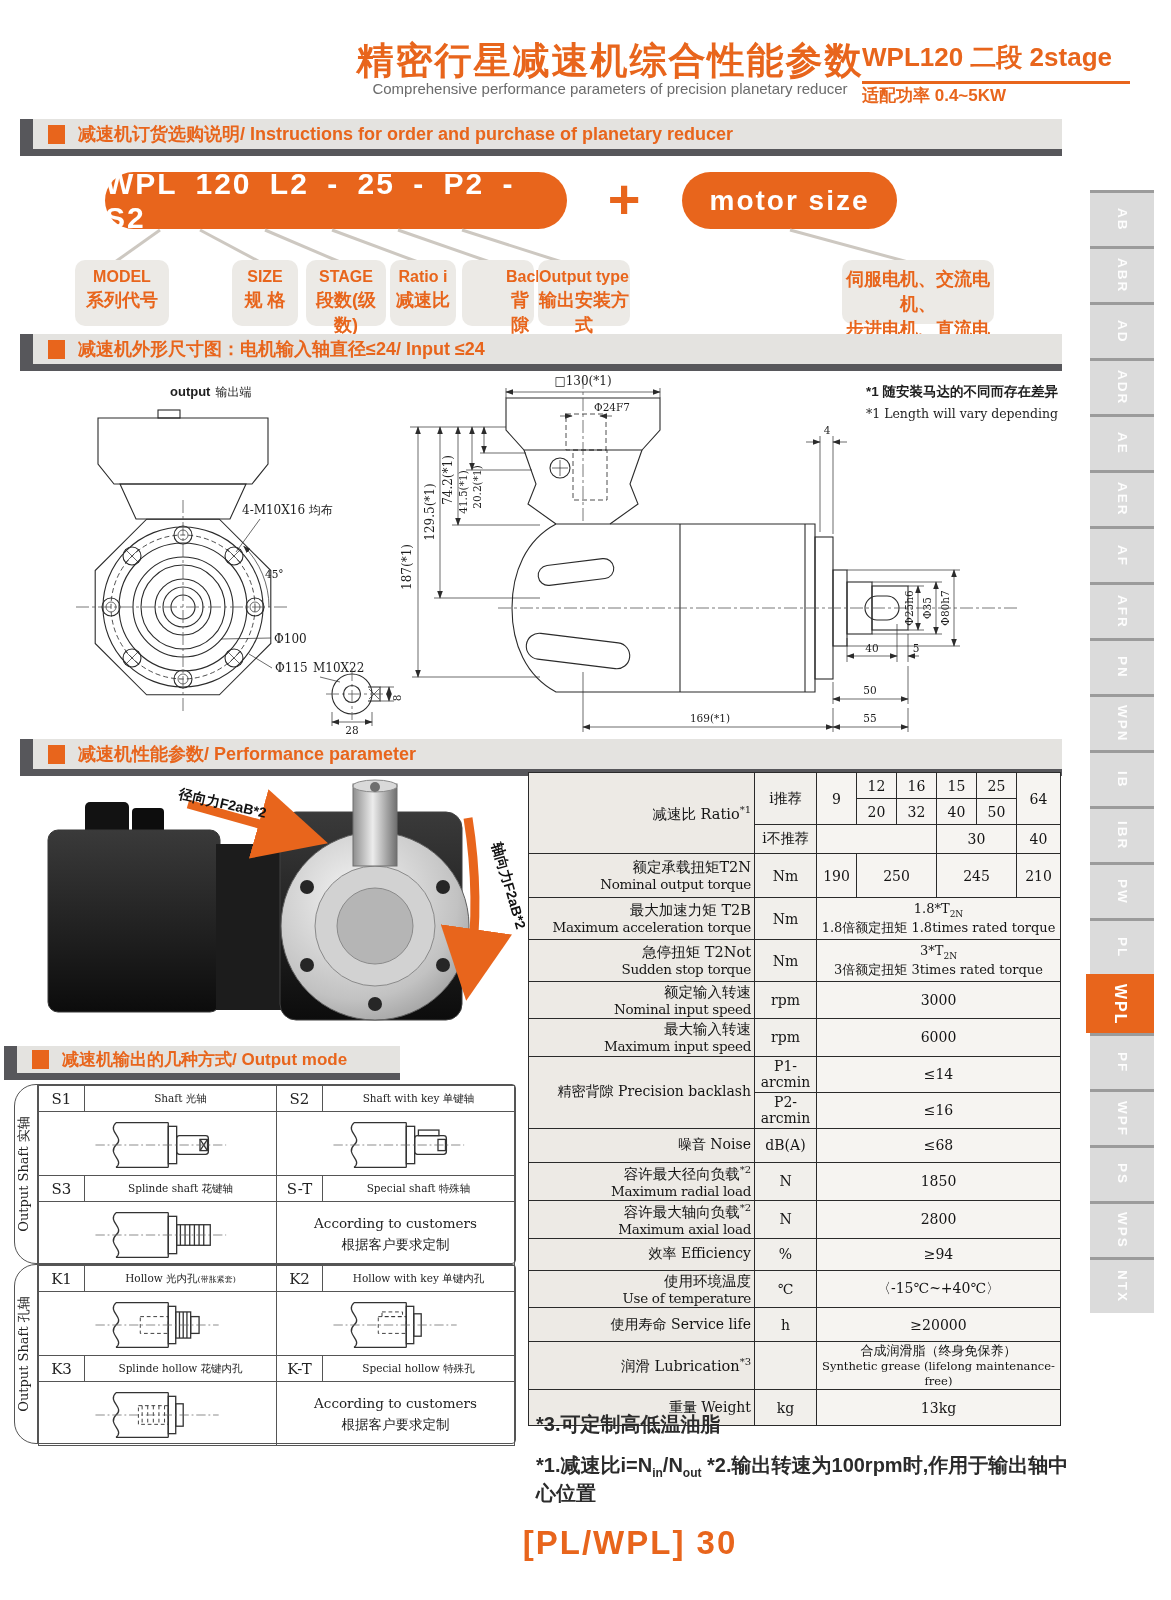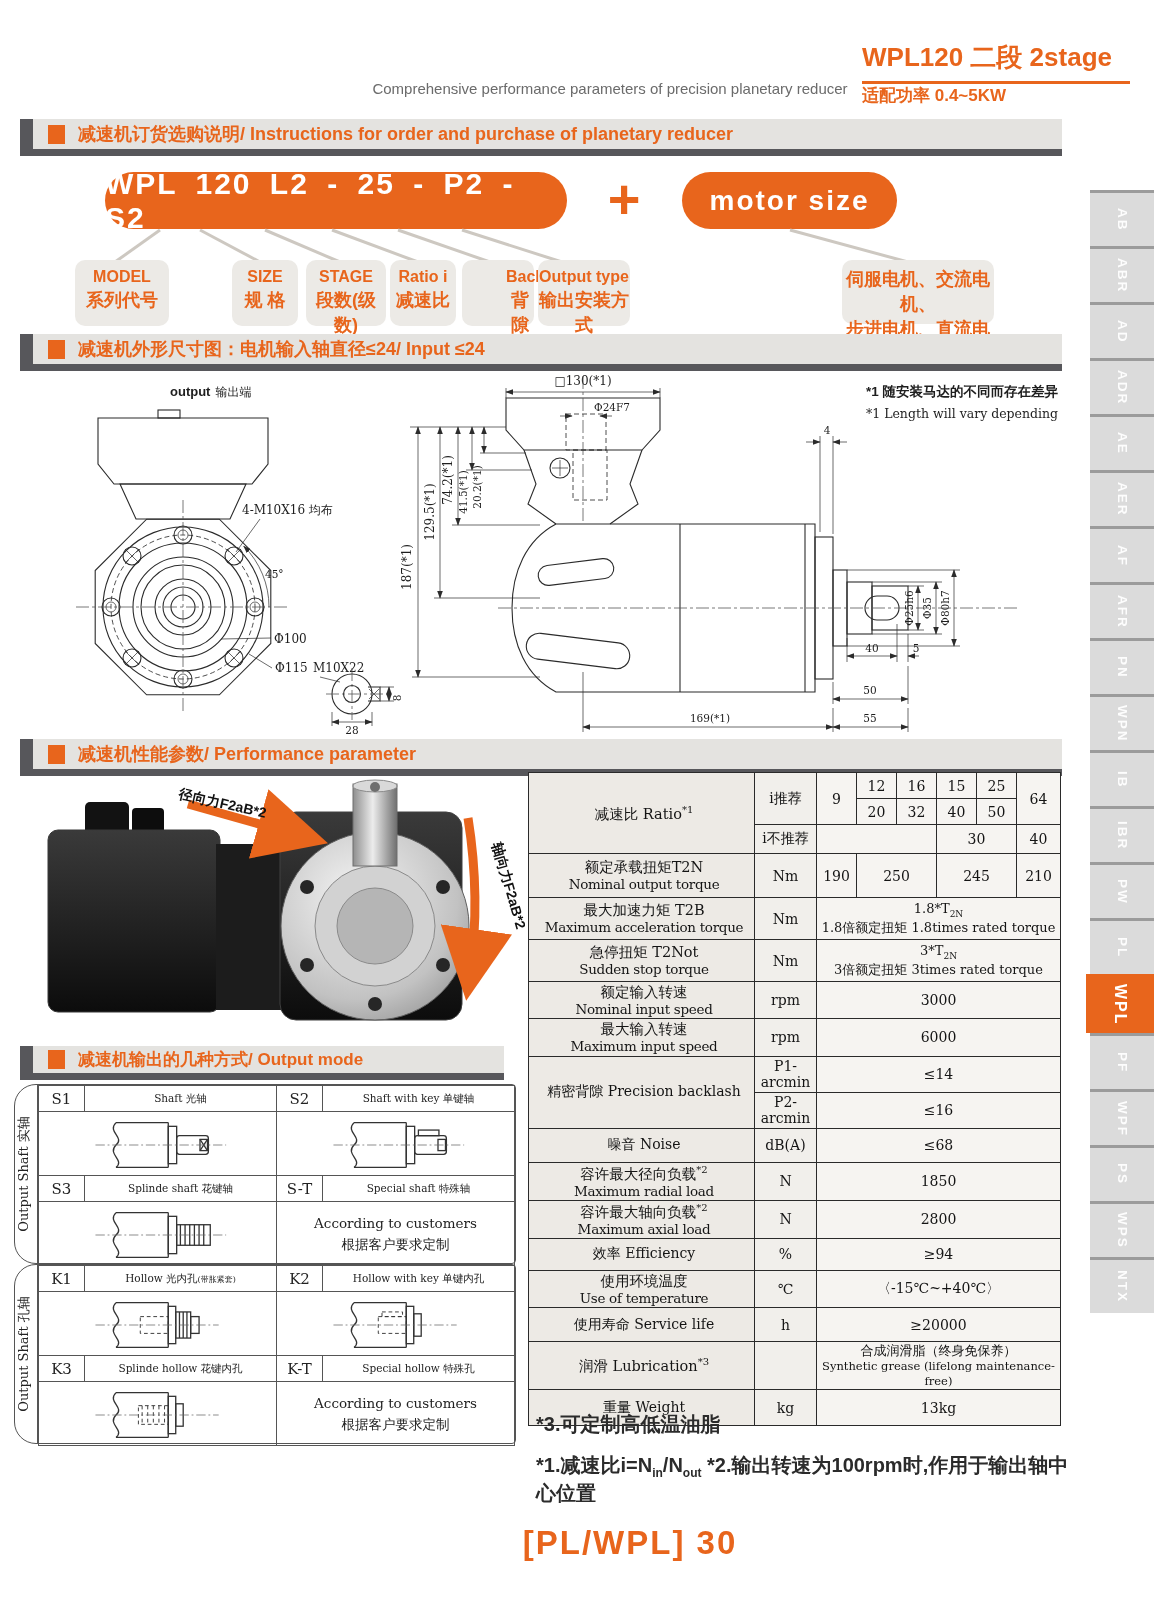--- a/index.html
+++ b/index.html
@@ -44,21 +44,21 @@
   .dwg text.note2{font-size:12.5px;}
   .dwg text.outlab{font-size:13px;font-weight:bold;font-family:"Liberation Sans",sans-serif;}
   
   .photo{position:absolute;left:30px;top:778px;}
   .photo text{font-family:"Liberation Sans",sans-serif;font-weight:bold;fill:#111;font-size:14px;}
   
   .perf{position:absolute;left:528px;top:772px;}
   .perf table{border-collapse:collapse;width:532px;table-layout:fixed;
               font-family:"DejaVu Serif",serif;font-size:14px;color:#141414;}
   .perf td{border:1px solid #2a2a2a;text-align:center;padding:1px 3px;background:#f6f4f1;overflow:hidden;}
-  .perf td.lab{background:#edeae5;text-align:center;padding-left:8px;}
+  .perf td.lab{background:#edeae5;text-align:right;padding-left:8px;}
   .perf td.unit{background:#f1efeb;}
   .perf .cnl{font-size:14.5px;line-height:1.25;}
   .perf .enl{font-size:13.5px;line-height:1.2;letter-spacing:-0.3px;}
   .perf sup{font-size:10px;}
   .perf sub{font-size:9px;}
   .perf .two{font-size:13px;line-height:1.25;}
   .perf .h27{height:26px}.perf .h30{height:29px}.perf .h46{height:44px}.perf .h44{height:42px}
   .perf .h38{height:36px}.perf .h36{height:34px}.perf .h40{height:38px}.perf .h34{height:32px}
   .perf .h42{height:40px}
   
@@ -92,20 +92,21 @@
   .fn1 sub{font-size:12px;}
   .fn2{position:absolute;left:536px;top:1411px;width:540px;font-size:20px;font-weight:600;color:#2b2b2b;}
   .footer{position:absolute;left:430px;top:1524px;width:400px;text-align:center;
           font-size:33px;font-weight:bold;color:#e8651c;letter-spacing:2px;}
 </style>
 </head>
 <body>
 
 <div class="page">
 
+  <div class="title-cn">精密行星减速机综合性能参数</div>
   <div class="title-en">Comprehensive performance parameters of precision planetary reducer</div>
   <div class="badge">WPL120 二段 2stage</div>
   <div class="power">适配功率 0.4~5KW</div>
 
   <div class="sbar" style="left:20px;top:119px;width:1042px;height:37px;">
     <div class="inner">
         <span class="bullet"></span>
       <span class="txt">减速机订货选购说明/ Instructions for order and purchase of planetary reducer</span>
       </div>
   </div>
@@ -533,21 +534,21 @@
       </tr>
       <tr class="h38">
         <td class="lab">重量 Weight</td>
         <td class="unit">kg</td>
         <td colspan="6">13kg</td>
       </tr>
     </tbody>
       </table>
   </div>
 
-  <div class="sbar" style="left:20px;top:1046px;width:484px;height:34px;">
+  <div class="sbar" style="left:4px;top:1046px;width:396px;height:34px;">
     <div class="inner">
         <span class="bullet"></span>
       <span class="txt" style="font-size:17px">减速机输出的几种方式/ Output mode</span>
       </div>
   </div>
 
   <div class="omode" style="top:1084px;height:180px;">
     <div class="side">
       <div class="rot"><span>Output Shaft</span> <span>实轴</span></div>
     </div>

